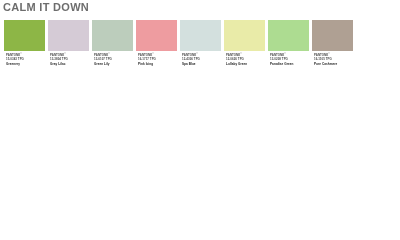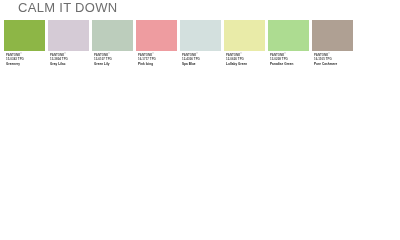--- a/index.html
+++ b/index.html
@@ -19,27 +19,27 @@
   .board {
     width: 400px;
     height: 72px;
     position: relative;
     background: #ffffff;
     box-sizing: border-box;
   }
 
   .board-title {
     position: absolute;
-    left: 18px;
+    left: 3px;
     top: 1px;
-    font-size: 13px;
+    font-size: 11px;
     line-height: 13px;
     letter-spacing: 0.3px;
     color: #6d6d6d;
-    font-weight: 400;
+    font-weight: 700;
     white-space: nowrap;
   }
 
   .swatch-strip {
     position: absolute;
     left: 3px;
     top: 19px;
     display: flex;
     gap: 1px;
   }

